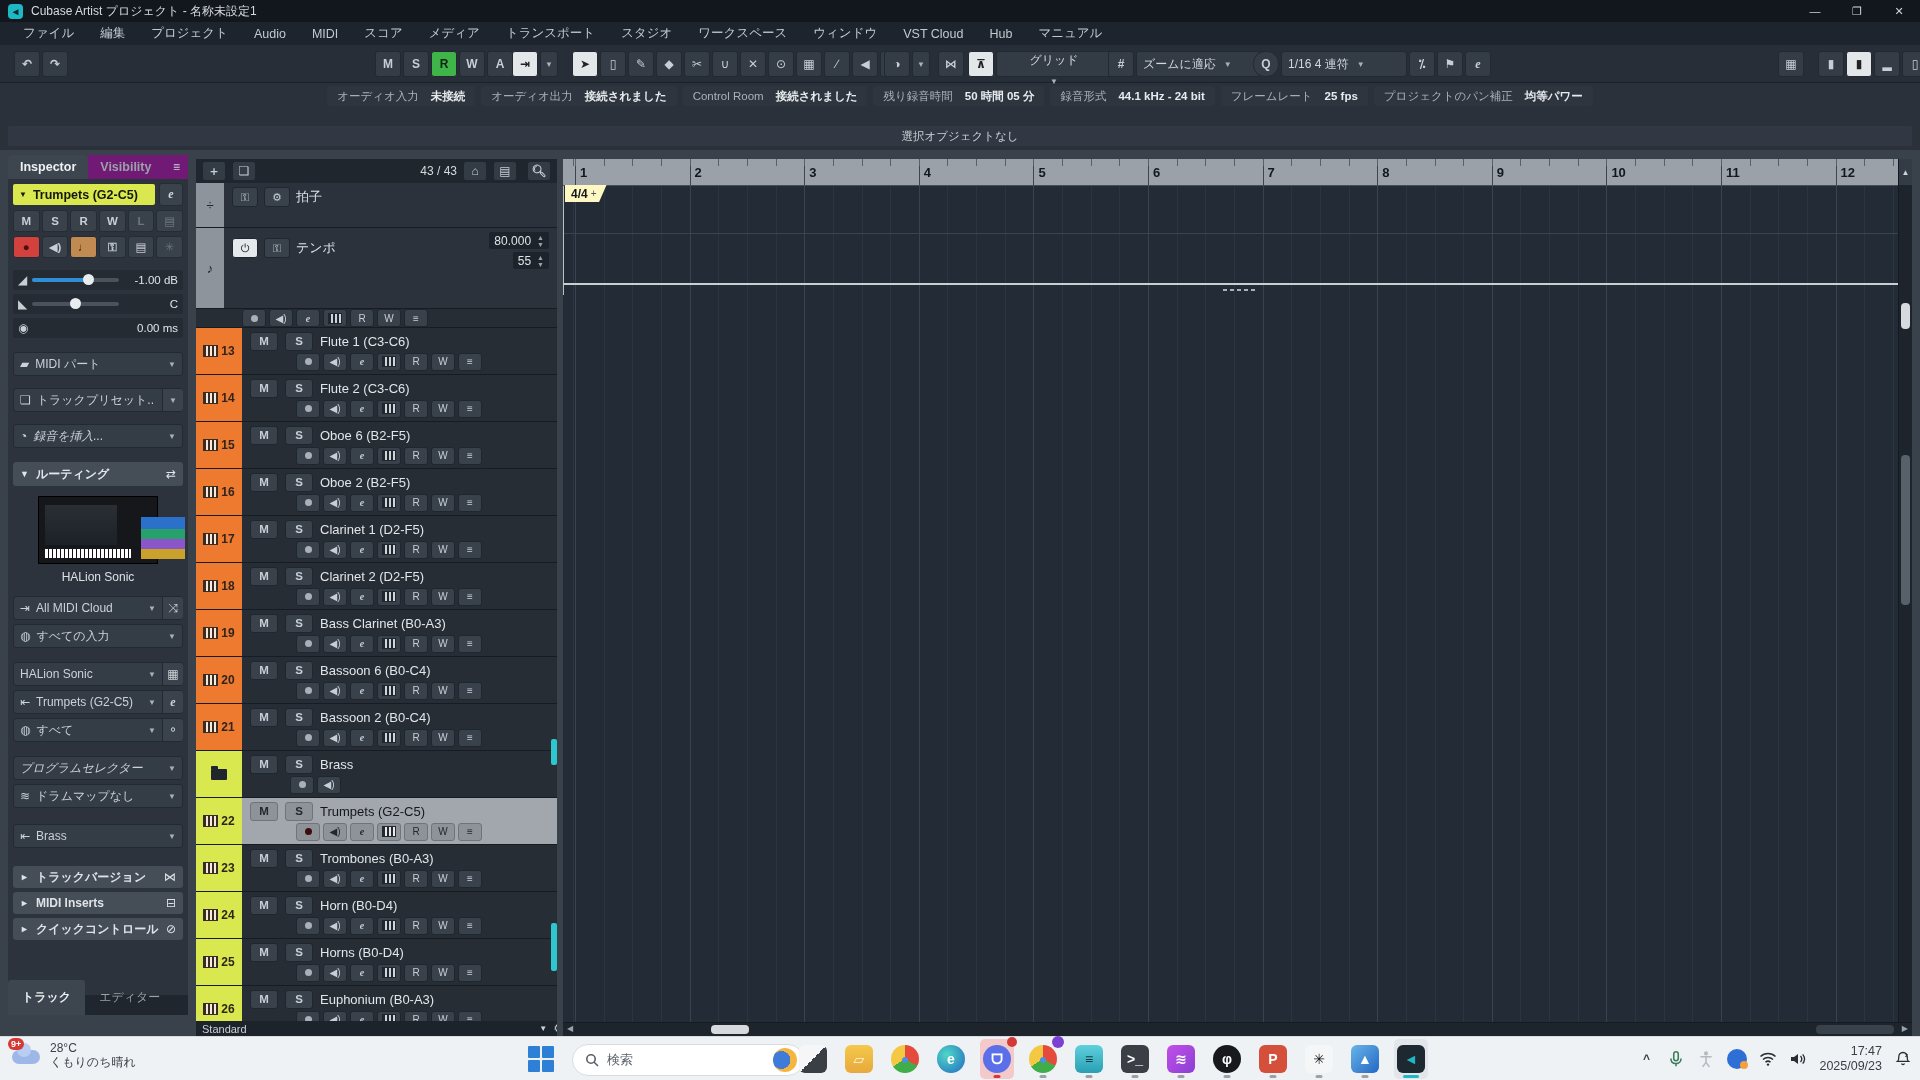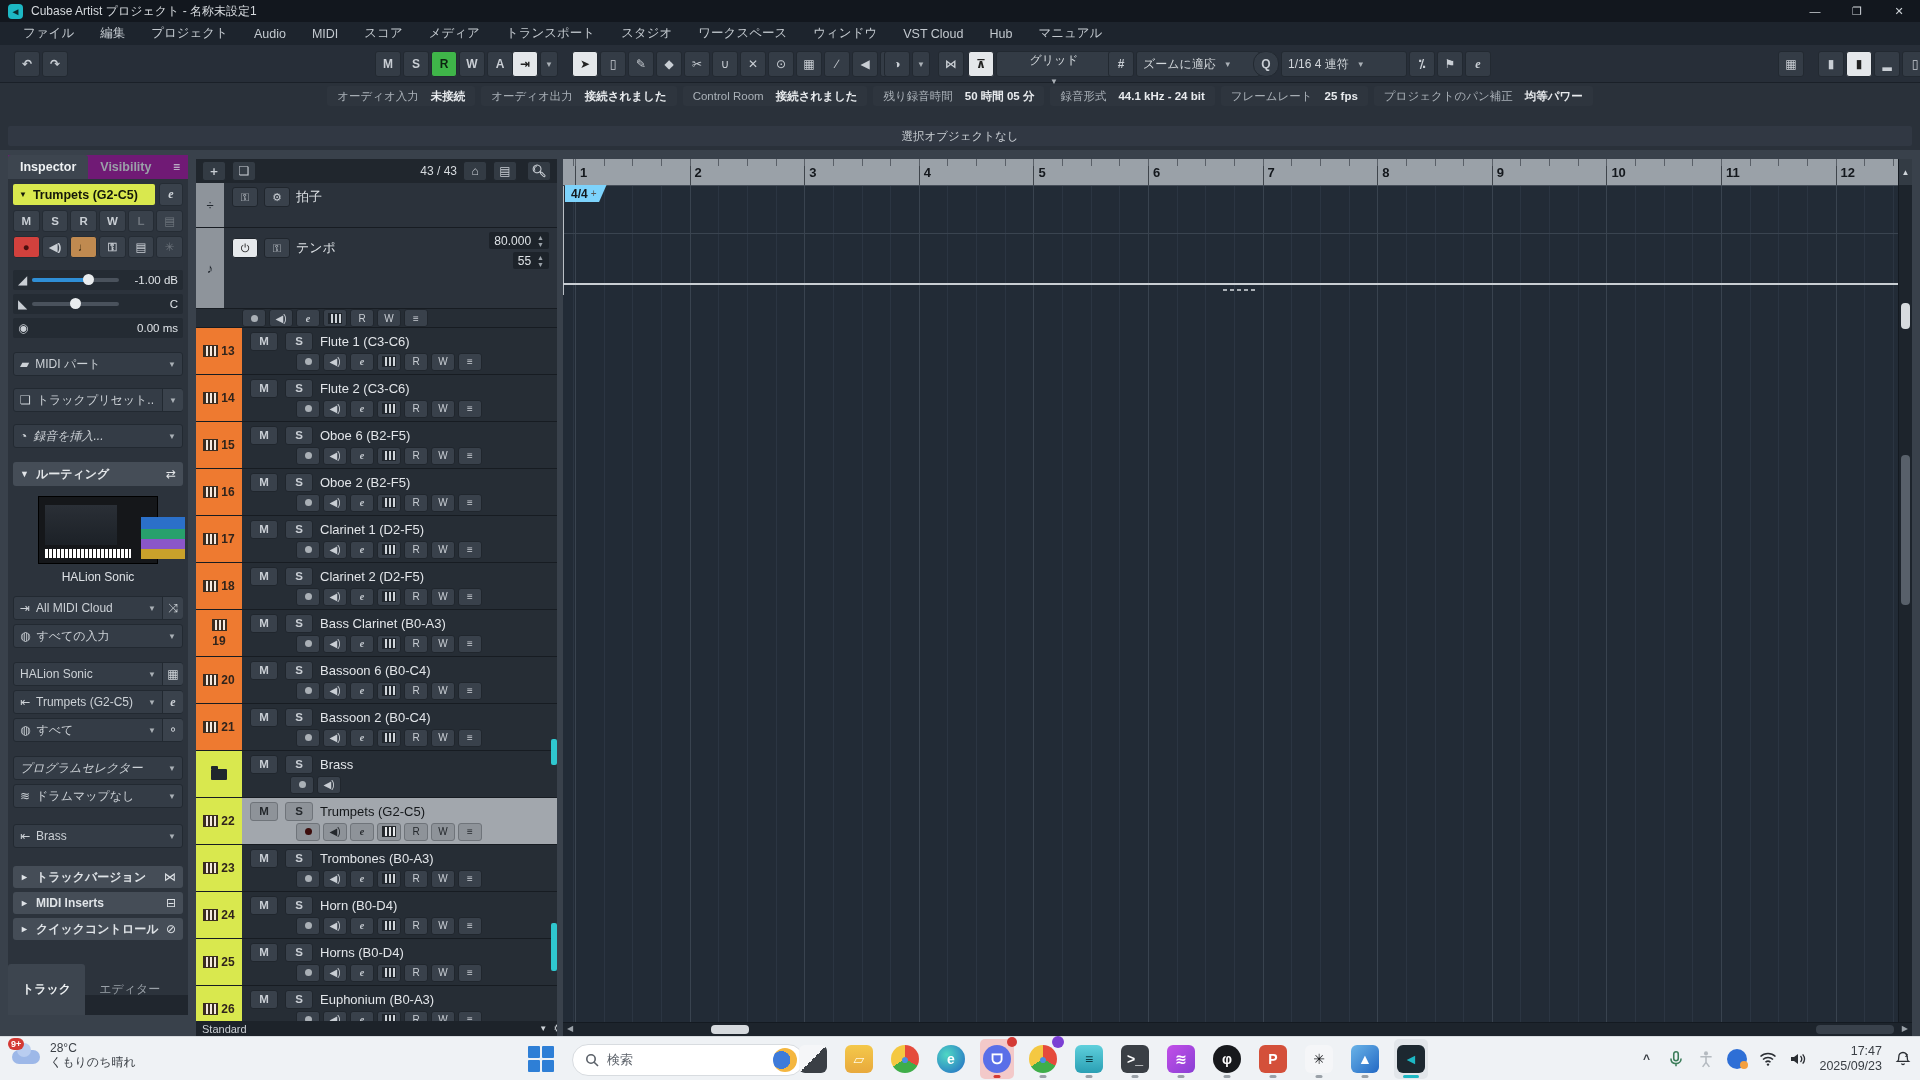--- a/index.html
+++ b/index.html
@@ -58,21 +58,21 @@
      linear-gradient(#15171a,#15171a) 0 0/100% 100%,#000;border:1px solid #000;position:relative;}
   #halionThumb:before{content:"";position:absolute;left:6px;top:8px;width:72px;height:40px;
      background:linear-gradient(#2a2f36,#1c2127);box-shadow:82px -2px 0 -14px #2b70c9,82px 8px 0 -14px #28a06c,82px 18px 0 -14px #8a56c9,82px 28px 0 -14px #c9a12b;}
   #halionThumb:after{content:"";position:absolute;left:6px;bottom:5px;width:86px;height:9px;
      background:repeating-linear-gradient(90deg,#fff 0 3px,#111 3px 4px);}
   #halionLabel{text-align:center;color:#dde1e5;margin-top:2px;}
   .ihdr{height:22px;background:#454d57;border-radius:3px;display:flex;align-items:center;padding:0 7px;gap:7px;font-weight:bold;color:#dfe3e7;}
   .ihdr .arr{font-size:9px;}
   .ihdr .ric{margin-left:auto;font-weight:normal;}
   #insp-bottom-tabs{margin-top:auto;display:flex;height:20px;background:#20262e;align-items:flex-end;}
-  #insp-bottom-tabs .btab{padding:16px 14px;height:19px;line-height:19px;font-size:12px;color:#9aa1a8;}
+  #insp-bottom-tabs .btab{padding:8px 14px;height:19px;line-height:19px;font-size:12px;color:#9aa1a8;}
   #insp-bottom-tabs .btab.on{background:#3d454f;color:#eef1f3;border-radius:3px 3px 0 0;font-weight:bold;}
   
   #tracklist{position:absolute;left:196px;top:9px;width:361px;height:877px;background:#242a31;overflow:hidden;}
   #tl-head{height:24px;background:#20262d;display:flex;align-items:center;padding:0 6px;gap:6px;font-size:12px;}
   .tlh-btn{width:22px;height:18px;background:#333b44;border:1px solid #20262d;border-radius:3px;display:flex;align-items:center;justify-content:center;color:#c9ced4;font-weight:bold;}
   #tl-count{margin-left:auto;color:#d6dade;}
   .mtrack{display:flex;background:#2b323b;border-bottom:1px solid #171c22;}
   .mtrack .mstrip{width:28px;background:#8e949b;display:flex;align-items:center;justify-content:center;color:#20262d;font-size:13px;}
   .mtrack .mbody{flex:1;padding:4px 8px;display:flex;flex-direction:column;gap:4px;}
   .mtline{display:flex;align-items:center;gap:6px;font-size:13px;color:#dde1e5;}
@@ -105,21 +105,21 @@
   .folder-ico:before{content:"";position:absolute;left:0;top:-3px;width:7px;height:3px;background:#20262d;border-radius:1px 1px 0 0;}
   #tl-foot{position:absolute;left:0;bottom:0;width:100%;height:15px;background:#1d232a;display:flex;align-items:center;padding:0 6px;font-size:11px;color:#cdd2d7;gap:6px;}
   #tl-foot .gear{margin-left:auto;}
   .tealbar{position:absolute;right:0;width:6px;background:#2fc7cf;border-radius:2px;}
   
   #arrange{position:absolute;left:563px;top:9px;width:1349px;height:877px;background:#222b36;overflow:hidden;}
   #ruler{position:absolute;left:0;top:0;width:100%;height:26px;background:#9aa1a8;border-bottom:1px solid #454d58;}
   #ruler .ticks{position:absolute;left:0;top:0;width:100%;height:7px;background:repeating-linear-gradient(90deg,#5a6068 0 1px,transparent 1px 28.65px);background-position-x:12px;}
   #ruler .barlines{position:absolute;left:0;top:0;width:100%;height:26px;background:repeating-linear-gradient(90deg,#3f454c 0 1px,transparent 1px 114.6px);background-position-x:12px;}
   .rnum{position:absolute;top:6px;font-size:13px;font-weight:bold;color:#14181d;}
-  #tsbadge{position:absolute;left:2px;top:26px;height:17px;padding:0 10px 0 6px;background:#7dd3fc;color:#14181d;font-weight:bold;font-size:12px;display:flex;align-items:center;gap:3px;clip-path:polygon(0 0,100% 0,82% 100%,0 100%);}
+  #tsbadge{position:absolute;left:2px;top:26px;height:17px;padding:0 10px 0 6px;background:#fef9c3;color:#14181d;font-weight:bold;font-size:12px;display:flex;align-items:center;gap:3px;clip-path:polygon(0 0,100% 0,82% 100%,0 100%);}
   #tsbadge .plus{font-weight:normal;font-size:10px;color:#555;}
   #gridarea{position:absolute;left:0;top:26px;width:100%;height:851px;
     background:
       repeating-linear-gradient(90deg,#39434f 0 1px,transparent 1px 114.6px),
       repeating-linear-gradient(90deg,#2b3542 0 1px,transparent 1px 28.65px);
     background-position:12px 0,12px 0;}
   #tempoline{position:absolute;left:0;top:124px;width:100%;height:2px;background:#c9ced3;}
   #tempodash{position:absolute;left:660px;top:130px;width:34px;height:2px;background:repeating-linear-gradient(90deg,#aab0b6 0 4px,transparent 4px 7px);}
   #startline{position:absolute;left:0;top:26px;width:1px;height:110px;background:#b9bfc5;}
   #lane-sep{position:absolute;left:0;top:74px;width:100%;height:1px;background:#3a4450;}
@@ -704,21 +704,21 @@
               <div class="sbtn">
                 <span class="kico2"></span>
               </div>
               <div class="sbtn">R</div>
               <div class="sbtn">W</div>
               <div class="sbtn">≡</div>
             </div>
           </div>
         </div>
         <div class="trow">
-          <div class="tstrip" style="background: rgb(238, 122, 48); flex-direction: column;">
+          <div class="tstrip" style="background: rgb(238, 122, 48);">
             <span class="kico"></span>
             <span>19</span>
           </div>
           <div class="tbody">
             <div class="tline1">
               <div class="msbtn">M</div>
               <div class="msbtn">S</div>
               <span class="tname">Bass Clarinet (B0-A3)</span>
             </div>
             <div class="tline2">

